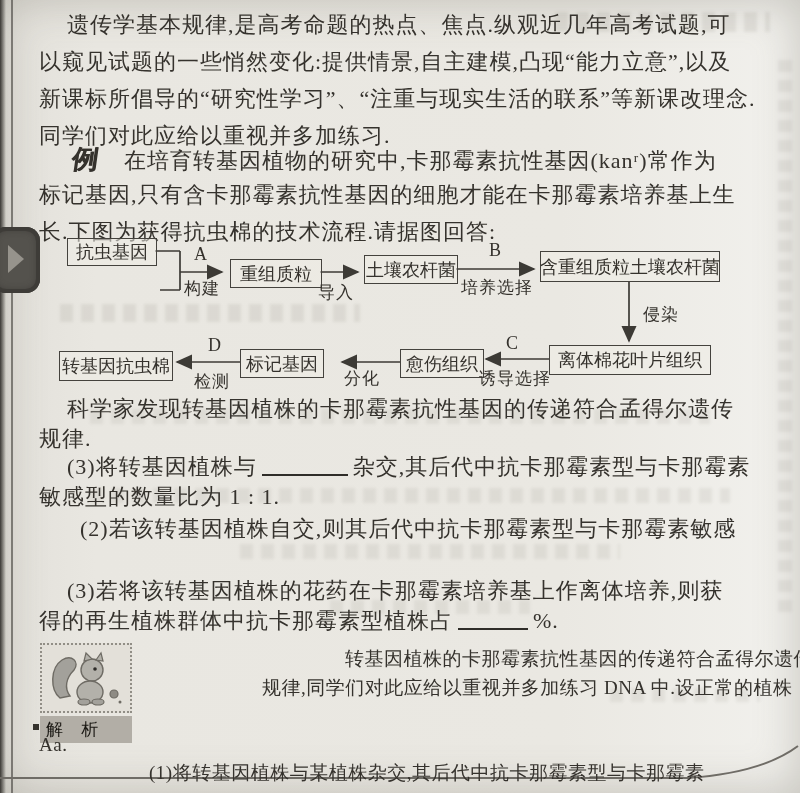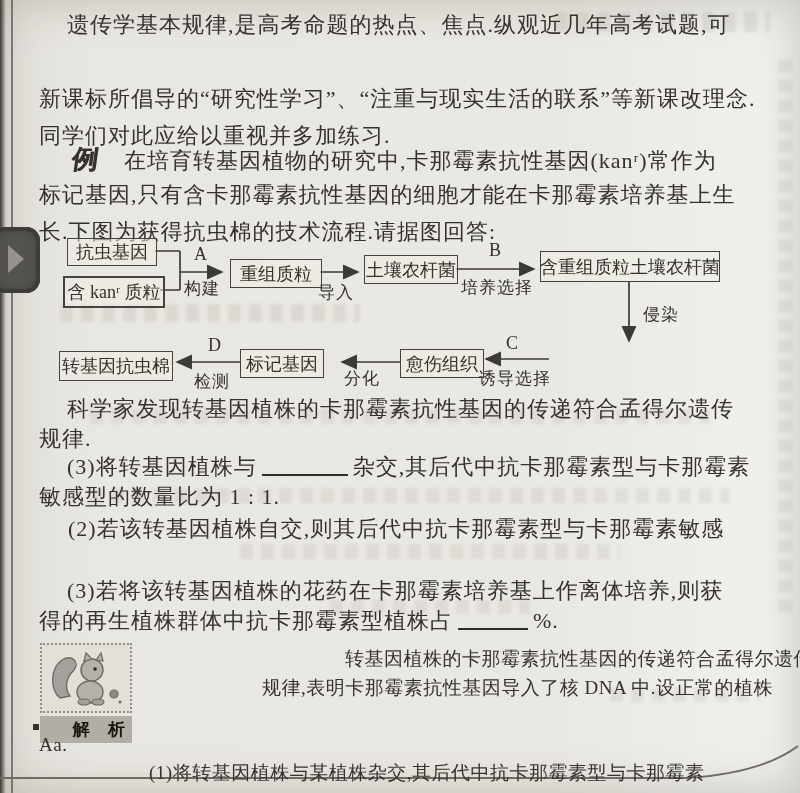--- a/index.html
+++ b/index.html
@@ -32,22 +32,22 @@
   .fbox.thick{border-width:2.6px;}
   .flabel{position:absolute;font-size:18px;white-space:nowrap;letter-spacing:1px;}
   .flabel.sub{font-size:17px;}
   .flow-svg{position:absolute;left:0;top:230px;width:800px;height:162px;}
   .bleed{position:absolute;opacity:.15;filter:blur(1.4px);
     background:repeating-linear-gradient(90deg,#8e8a80 0 13px,transparent 13px 21px);}
   .bleed.v{background:repeating-linear-gradient(180deg,#8e8a80 0 12px,transparent 12px 20px);}
   .fig{position:absolute;left:40px;top:643px;width:92px;}
   .fig .pic{border:2px dotted #918e86;background:#e3e0d9;padding:2px;height:62px;
     display:flex;align-items:center;justify-content:center;}
-  .fig .banner{margin-top:3px;background:#b2aea6;color:#181611;font-weight:bold;
-    font-size:17px;letter-spacing:7px;text-align:right;padding:2px 0 2px 6px;
+  .fig .banner{margin-top:3px;background:#b2aea6;color:#181611;font-weight:normal;
+    font-size:17px;letter-spacing:7px;text-align:left;padding:2px 0 2px 6px;
     position:relative;}
   .fig .bullet{position:absolute;left:-7px;top:8px;width:6px;height:6px;background:#35322d;}
   .bottom-curve{position:absolute;left:0;top:742px;width:800px;height:51px;pointer-events:none;}
 </style>
 </head>
 <body>
 
 <div class="scan">
 
   <div class="bleed" style="left:555px;top:12px;width:215px;height:20px"></div>
@@ -62,20 +62,21 @@
   <div class="edge-left"></div>
   <div class="margin-line"></div>
   <div class="ring">
       <span class="tri"></span>
     </div>
   <svg class="bottom-curve">
     <path d="M0,36 L688,36 Q762,31 798,4" fill="none" stroke="#6f6c66" stroke-width="2"></path>
   </svg>
 
   <div class="line" style="left:67px;top:10px">遗传学基本规律,是高考命题的热点、焦点.纵观近几年高考试题,可</div>
+  <div class="line" style="left:39px;top:47px">以窥见试题的一些悄然变化:提供情景,自主建模,凸现“能力立意”,以及</div>
   <div class="line" style="left:39px;top:84px">新课标所倡导的“研究性学习”、“注重与现实生活的联系”等新课改理念.</div>
   <div class="line" style="left:39px;top:121px">同学们对此应给以重视并多加练习.</div>
 
   <div class="line" style="left:72px;top:142px"><span class="marker">例</span><span>在培育转基因植物的研究中,卡那霉素抗性基因(kanʳ)常作为</span></div>
   <div class="line" style="left:39px;top:217px">长.下图为获得抗虫棉的技术流程.请据图回答:</div>
   <div class="line" style="left:39px;top:180px">标记基因,只有含卡那霉素抗性基因的细胞才能在卡那霉素培养基上生</div>
 
   <svg class="flow-svg" viewBox="0 0 800 162">
     <defs>
       <marker id="ah" markerWidth="10" markerHeight="9" refX="9" refY="4.5" orient="auto">
@@ -88,24 +89,24 @@
       <path d="M320,42 H358" marker-end="url(#ah)"></path>
       <path d="M456,39 H534" marker-end="url(#ah)"></path>
       <path d="M629,51 V111" marker-end="url(#ah)"></path>
       <path d="M549,129 H486" marker-end="url(#ah)"></path>
       <path d="M400,132 H342" marker-end="url(#ah)"></path>
       <path d="M240,132 H177" marker-end="url(#ah)"></path>
     </g>
   </svg>
 
   <div class="fbox" style="left:67px;top:238px;width:88px;height:26px">抗虫基因</div>
-  <div class="fbox thick" style="left:63px;top:276px;width:98px;height:28px">含 kanʳ 质粒</div>
   <div class="fbox" style="left:230px;top:259px;width:90px;height:27px">重组质粒</div>
   <div class="fbox" style="left:364px;top:255px;width:92px;height:27px">土壤农杆菌</div>
   <div class="fbox" style="left:540px;top:251px;width:178px;height:29px">含重组质粒土壤农杆菌</div>
+  <div class="fbox" style="left:549px;top:345px;width:160px;height:28px">离体棉花叶片组织</div>
   <div class="fbox" style="left:400px;top:349px;width:82px;height:27px">愈伤组织</div>
   <div class="fbox" style="left:240px;top:349px;width:82px;height:27px">标记基因</div>
   <div class="fbox" style="left:59px;top:351px;width:112px;height:28px">转基因抗虫棉</div>
 
   <div class="flabel" style="left:194px;top:244px">A</div>
   <div class="flabel sub" style="left:184px;top:277px">构建</div>
   <div class="flabel sub" style="left:318px;top:281px">导入</div>
   <div class="flabel" style="left:489px;top:240px">B</div>
   <div class="flabel sub" style="left:461px;top:276px">培养选择</div>
   <div class="flabel sub" style="left:643px;top:303px">侵染</div>
@@ -114,21 +115,21 @@
   <div class="flabel sub" style="left:344px;top:367px">分化</div>
   <div class="flabel" style="left:208px;top:335px">D</div>
   <div class="flabel sub" style="left:194px;top:370px">检测</div>
 
   <div class="line" style="left:67px;top:394px">科学家发现转基因植株的卡那霉素抗性基因的传递符合孟得尔遗传</div>
   <div class="line" style="left:39px;top:424px">规律.</div>
 
   <div class="line" style="left:67px;top:452px"><span>(3)将转基因植株与</span><span class="blank" style="width:86px"></span><span>杂交,其后代中抗卡那霉素型与卡那霉素</span></div>
   <div class="line" style="left:39px;top:482px">敏感型的数量比为 1 : 1.</div>
 
-  <div class="line" style="left:68px;top:514px">(2)若该转基因植株自交,则其后代中抗卡那霉素型与卡那霉素敏感</div>
+  <div class="line" style="left:80px;top:514px">(2)若该转基因植株自交,则其后代中抗卡那霉素型与卡那霉素敏感</div>
 
   <div class="line" style="left:67px;top:576px">(3)若将该转基因植株的花药在卡那霉素培养基上作离体培养,则获</div>
   <div class="line" style="left:39px;top:606px"><span>得的再生植株群体中抗卡那霉素型植株占</span><span class="blank" style="width:70px"></span><span>%.</span></div>
 
   <div class="fig">
     <div class="pic">
       <svg width="80" height="56" viewBox="0 0 80 56">
         <path d="M14,48 C4,40 4,18 16,10 C26,4 34,12 28,20 C20,28 18,38 24,46 Z" fill="#a3a19b" stroke="#6e6b64" stroke-width="1.4"></path>
         <circle cx="46" cy="20" r="11" fill="#b3b1aa" stroke="#6e6b64" stroke-width="1.4"></circle>
         <path d="M38,11 L40,3 L46,9 Z" fill="#b3b1aa" stroke="#6e6b64" stroke-width="1.2"></path>
@@ -141,18 +142,18 @@
         <circle cx="74" cy="52" r="1.5" fill="#6e6b64"></circle>
       </svg>
     </div>
     <div class="banner">
       <span class="bullet"></span>
       <span>解 析</span>
     </div>
   </div>
 
   <div class="line small" style="left:345px;top:646px">转基因植株的卡那霉素抗性基因的传递符合孟得尔遗传</div>
-  <div class="line small" style="left:262px;top:675px">规律,表明卡那霉素抗性基因导入了核 DNA 中.设正常的植株</div>
+  <div class="line small" style="left:262px;top:675px">规律,同学们对此应给以重视并多加练习 DNA 中.设正常的植株</div>
   <div class="line small" style="left:39px;top:734px">Aa.</div>
 
   <div class="line small" style="left:149px;top:760px">(1)将转基因植株与某植株杂交,其后代中抗卡那霉素型与卡那霉素</div>
 
 </div>
 
 </body></html>

